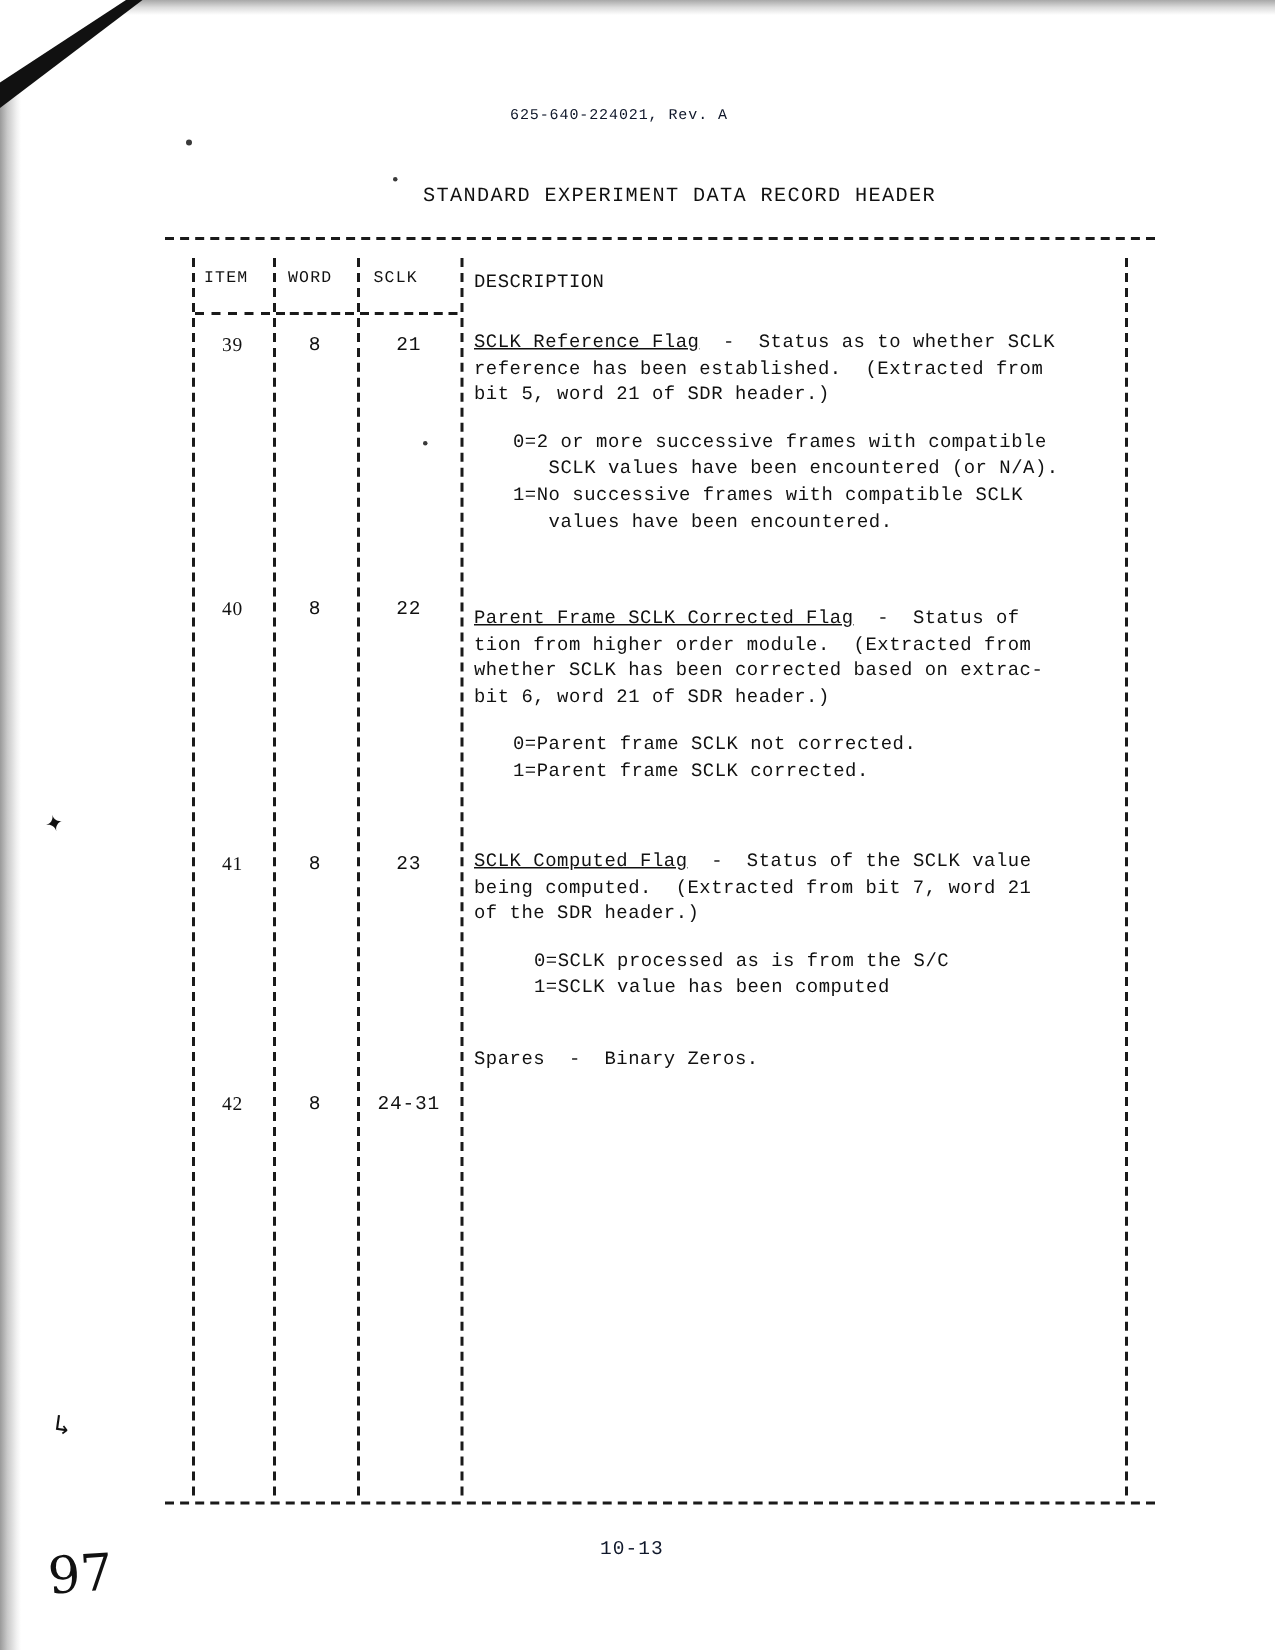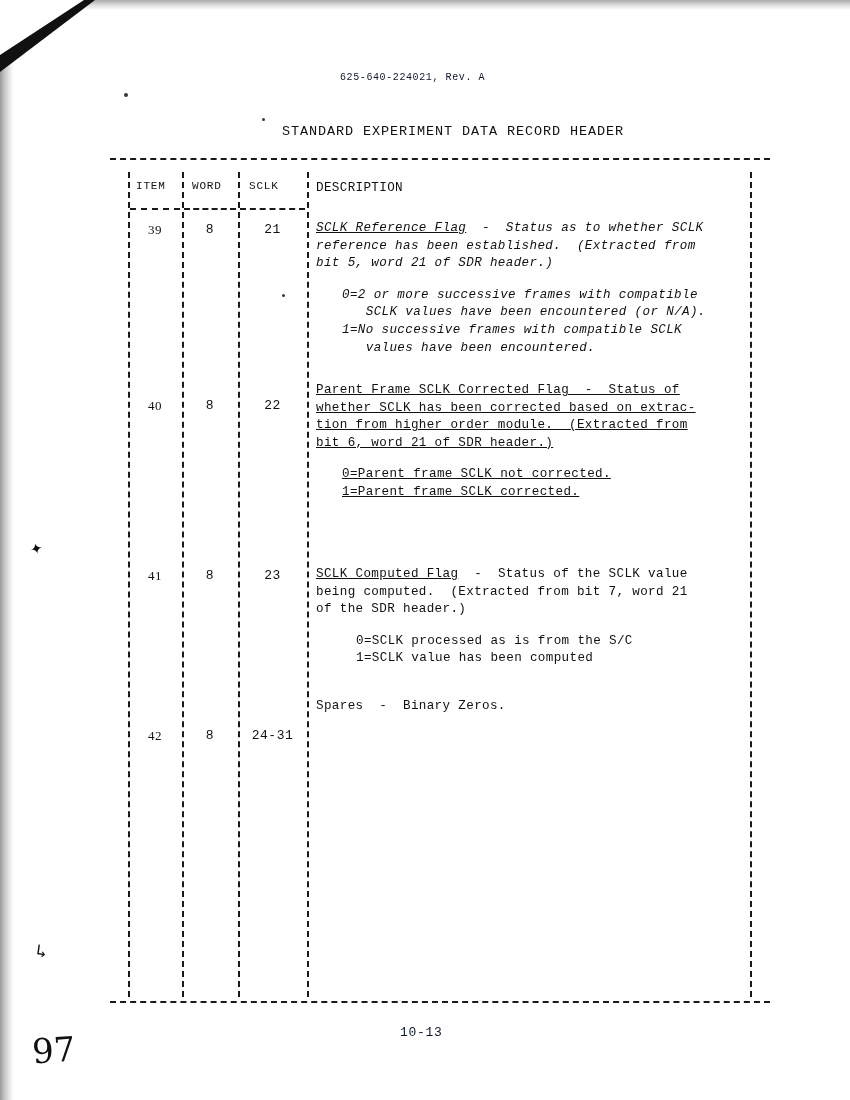--- a/index.html
+++ b/index.html
@@ -208,38 +208,38 @@
     <div class="hdr bits">SCLK</div>
     <div class="hdr desc">DESCRIPTION</div>
 
     <div class="seg-dash" style="left:20px;top:50px;width:50px;"></div>
     <div class="seg-dash" style="left:74px;top:50px;width:52px;"></div>
     <div class="seg-dash" style="left:130px;top:50px;width:65px;"></div>
 
     <div class="cell-item" style="top:64px;">39</div>
     <div class="cell-word" style="top:64px;">8</div>
     <div class="cell-bits" style="top:64px;">21</div>
-    <div class="desc" style="top:62px;font-style:italic;">
+    <div class="desc" style="top:62px;">
       <p><span class="u">SCLK Reference Flag</span>  -  Status as to whether SCLK</p>
       <p>reference has been established.  (Extracted from</p>
       <p>bit 5, word 21 of SDR header.)</p>
       <div class="gap"></div>
       <p class="indent1">0=2 or more successive frames with compatible</p>
       <p class="indent1">   SCLK values have been encountered (or N/A).</p>
       <p class="indent1">1=No successive frames with compatible SCLK</p>
       <p class="indent1">   values have been encountered.</p>
     </div>
 
     <div class="cell-item" style="top:240px;">40</div>
     <div class="cell-word" style="top:240px;">8</div>
     <div class="cell-bits" style="top:240px;">22</div>
-    <div class="desc" style="top:224px;text-decoration:underline;">
+    <div class="desc" style="top:246px;">
       <p><span class="u">Parent Frame SCLK Corrected Flag</span>  -  Status of</p>
+      <p>tion from higher order module.  (Extracted from</p>
       <p>whether SCLK has been corrected based on extrac-</p>
-      <p>tion from higher order module.  (Extracted from</p>
       <p>bit 6, word 21 of SDR header.)</p>
       <div class="gap"></div>
       <p class="indent1">0=Parent frame SCLK not corrected.</p>
       <p class="indent1">1=Parent frame SCLK corrected.</p>
     </div>
 
     <div class="cell-item" style="top:410px;">41</div>
     <div class="cell-word" style="top:410px;">8</div>
     <div class="cell-bits" style="top:410px;">23</div>
     <div class="desc" style="top:408px;">

